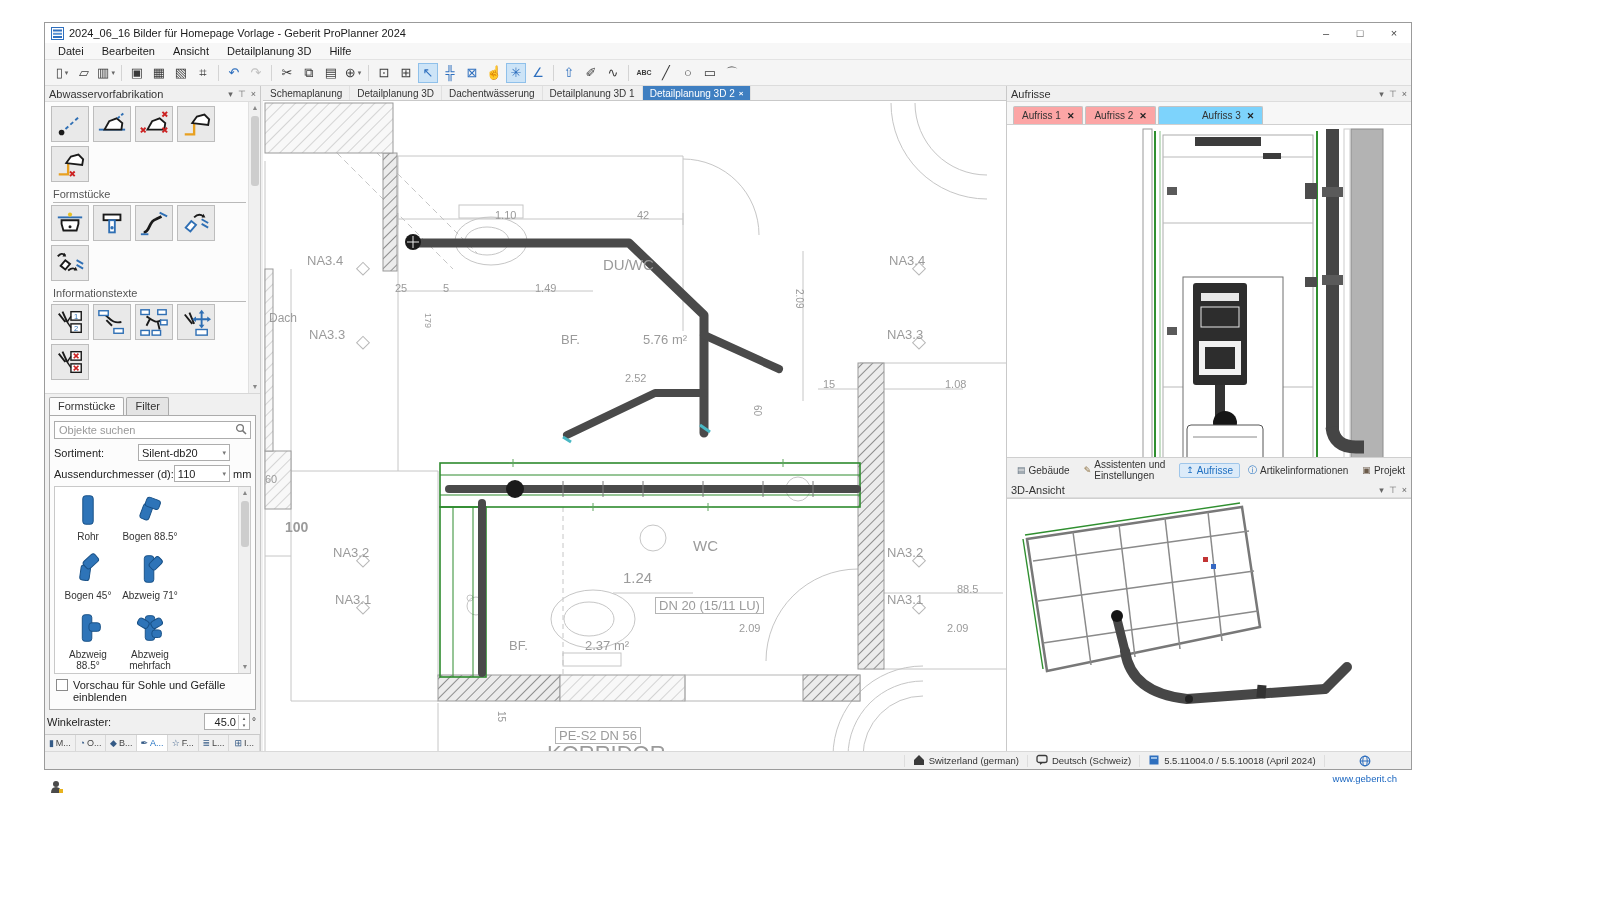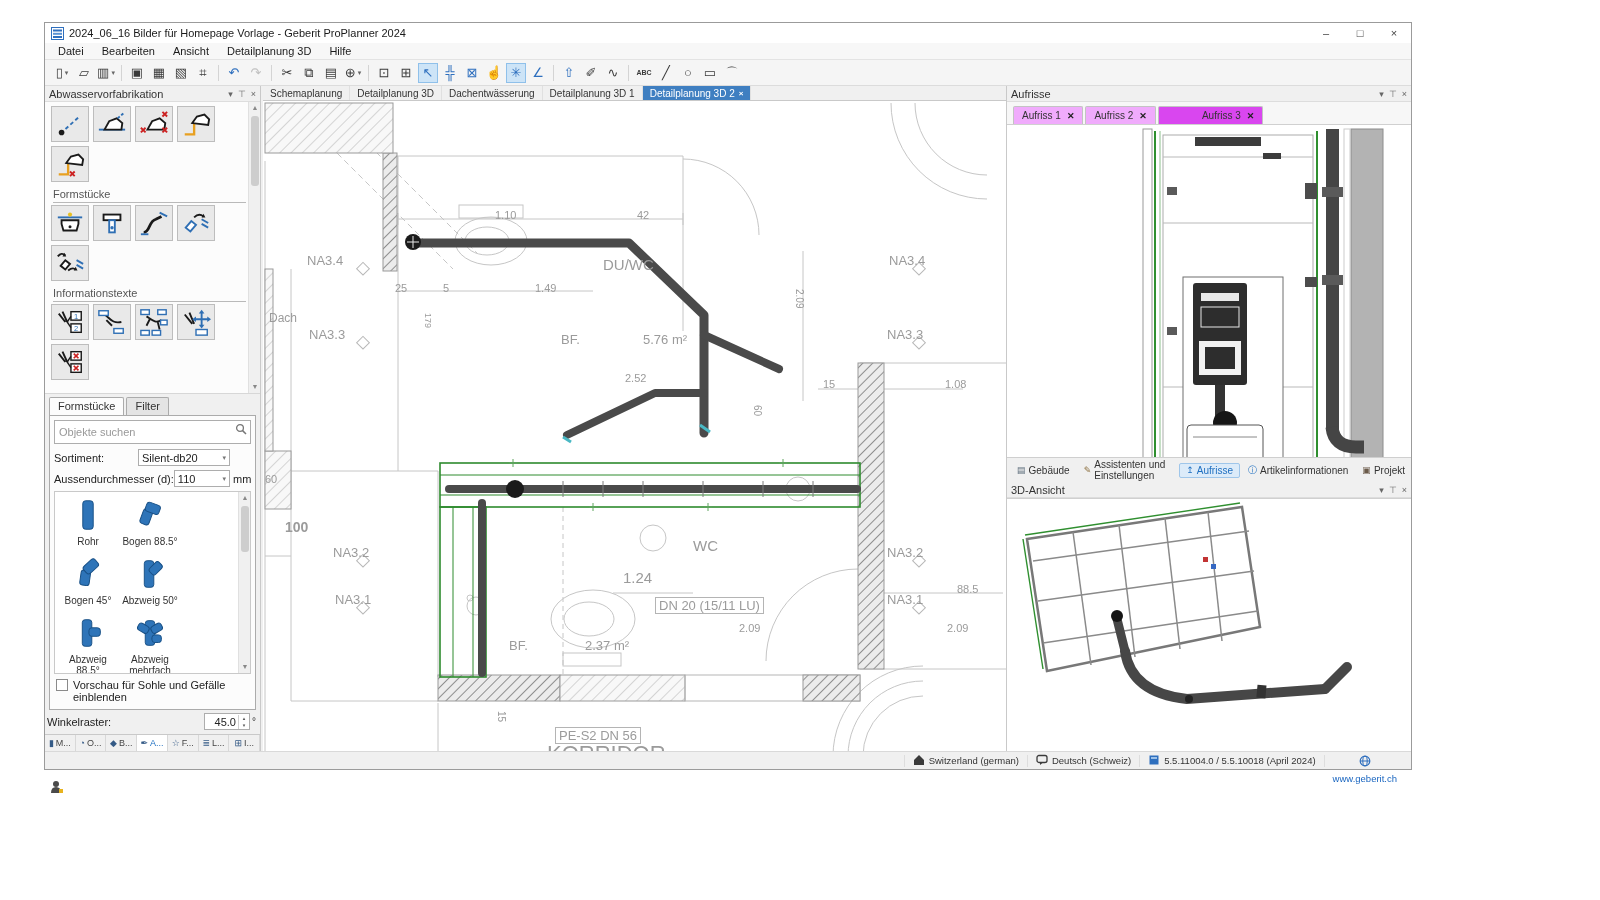--- a/index.html
+++ b/index.html
@@ -48,21 +48,21 @@
   .vscroll .a-up { top:0; } .vscroll .a-dn { bottom:0; }
   .vscroll .thumb { position:absolute; left:2px; width:8px; background:#cdcdcd; border-radius:3px; }
   
   .subtabs { display:flex; padding:3px 4px 0 4px; flex:0 0 auto; }
   .subtab { font-size:11px; padding:2px 8px 3px; border:1px solid #ababab; border-bottom:none; background:#e4e4e4; color:#333;
     border-radius:2px 2px 0 0; margin-right:2px; }
   .subtab.active { background:#fcfcfc; font-weight:normal; position:relative; top:0; }
   .formbody { background:#fcfcfc; border:1px solid #ababab; margin:0 4px; padding:4px; flex:1 1 auto;
     display:flex; flex-direction:column; min-height:0; }
   .searchrow { position:relative; margin-bottom:5px; flex:0 0 auto; }
-  .searchrow input { width:100%; height:24px; border:1px solid #adadad; font-size:11px; padding:0 18px 0 4px;
+  .searchrow input { width:100%; height:18px; border:1px solid #adadad; font-size:11px; padding:0 18px 0 4px;
     font-family:"Liberation Sans",sans-serif; color:#444; background:#fff; }
   .searchrow input::placeholder { color:#999; }
   .search-ic { position:absolute; right:4px; top:3px; }
   .fieldrow { display:flex; align-items:center; font-size:11px; margin-bottom:4px; color:#222; flex:0 0 auto; }
   .fieldrow .flabel { flex:0 0 auto; }
   .select { margin-left:auto; width:92px; height:17px; border:1px solid #adadad; background:#fff; display:flex;
     align-items:center; font-size:11px; padding:0 3px; }
   .select .sel-arrow { margin-left:auto; font-size:7px; color:#777; }
   .unit { font-size:11px; margin-left:3px; width:18px; }
   
@@ -93,23 +93,23 @@
   .ctab .x { font-size:8px; font-weight:bold; }
   #canvas { position:relative; flex:1; overflow:hidden; background:#fff; }
   #plan-svg { position:absolute; left:0; top:0; }
   #canvas-labels { position:absolute; left:0; top:0; width:100%; height:100%; pointer-events:none; }
   .dlabel { position:absolute; color:#9b9b9b; white-space:nowrap; font-family:"Liberation Sans",sans-serif; }
   .dlabel.boxed { border:1px solid #b4b4b4; padding:0 3px; background:rgba(255,255,255,.55); }
   
   #right-panel { position:absolute; right:0; top:0; bottom:0; width:405px; background:#f0f0f0;
     border-left:1px solid #c9c9c9; display:flex; flex-direction:column; }
   #aufriss-tabs { display:flex; padding:4px 6px 0; background:#f7f7f7; flex:0 0 22px; }
-  .atab { font-size:10px; padding:2px 8px; border:1px solid #c3c3c3; border-bottom:none; background:#f0abfc;
+  .atab { font-size:10px; padding:2px 8px; border:1px solid #c3c3c3; border-bottom:none; background:#fca5a5;
     color:#333; display:flex; gap:6px; align-items:center; margin-right:2px; border-radius:2px 2px 0 0; }
-  .atab.active { background:#d946ef;padding-left:43px; }
+  .atab.active { background:#7dd3fc;padding-left:43px; }
   .atab .x { font-weight:bold; font-size:9px; color:#222; }
   #aufriss-content { flex:1 1 auto; background:#fff; border-top:1px solid #d0d0d0; position:relative; overflow:hidden; }
   #right-bottom-tabs { flex:0 0 18px; background:#f0f0f0; border-top:1px solid #cfcfcf; display:flex;
     align-items:center; font-size:10px; padding-left:4px; gap:2px; }
   .rbtab { display:flex; align-items:center; gap:3px; padding:1px 6px; color:#333; }
   .rbtab .ri { font-size:9px; }
   .rbtab.active { background:#dcebf9; border:1px solid #9fc6ea; color:#1f6fc0; border-radius:2px; }
   #view3d-content { flex:0 0 253px; background:#fff; border-top:1px solid #d0d0d0; overflow:hidden; }
   
   #statusbar { position:absolute; left:0; right:0; bottom:0; height:18px; background:#f0f0f0;
@@ -453,21 +453,21 @@
                     <rect x="12" y="16" width="10" height="16" rx="3" fill="#2e74b8" stroke="#174f85" transform="rotate(8 17 24)"></rect>
                     <rect x="18" y="4" width="10" height="16" rx="3" fill="#2e74b8" stroke="#174f85" transform="rotate(48 23 12)"></rect>
                   </svg>
                   <div class="cat-label">Bogen 45°</div>
                 </div>
                 <div class="cat-item">
                   <svg viewBox="0 0 40 40">
                     <rect x="14" y="6" width="10" height="28" rx="3" fill="#2e74b8" stroke="#174f85" transform="rotate(0 19 20)"></rect>
                     <rect x="21.5" y="7" width="9" height="14" rx="3" fill="#2e74b8" stroke="#174f85" transform="rotate(45 26 14)"></rect>
                   </svg>
-                  <div class="cat-label">Abzweig 50°</div>
+                  <div class="cat-label">Abzweig 71°</div>
                 </div>
                 <div class="cat-item">
                   <svg viewBox="0 0 40 40">
                     <rect x="14" y="6" width="10" height="28" rx="3" fill="#2e74b8" stroke="#174f85" transform="rotate(0 19 20)"></rect>
                     <rect x="22.5" y="13" width="9" height="12" rx="3" fill="#2e74b8" stroke="#174f85" transform="rotate(90 27 19)"></rect>
                   </svg>
                   <div class="cat-label">Abzweig 88.5°</div>
                 </div>
                 <div class="cat-item">
                   <svg viewBox="0 0 40 40">

